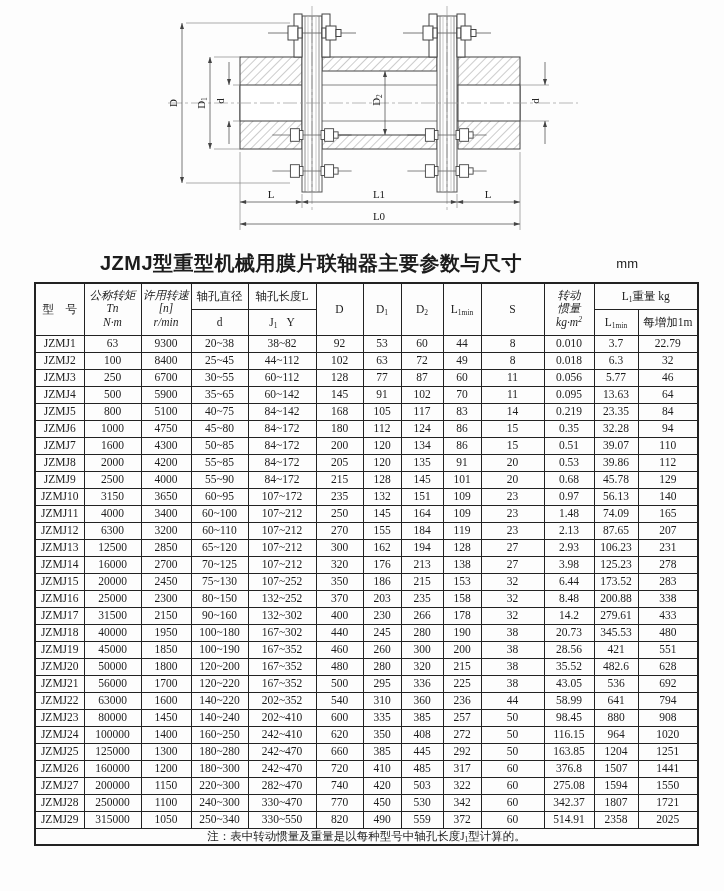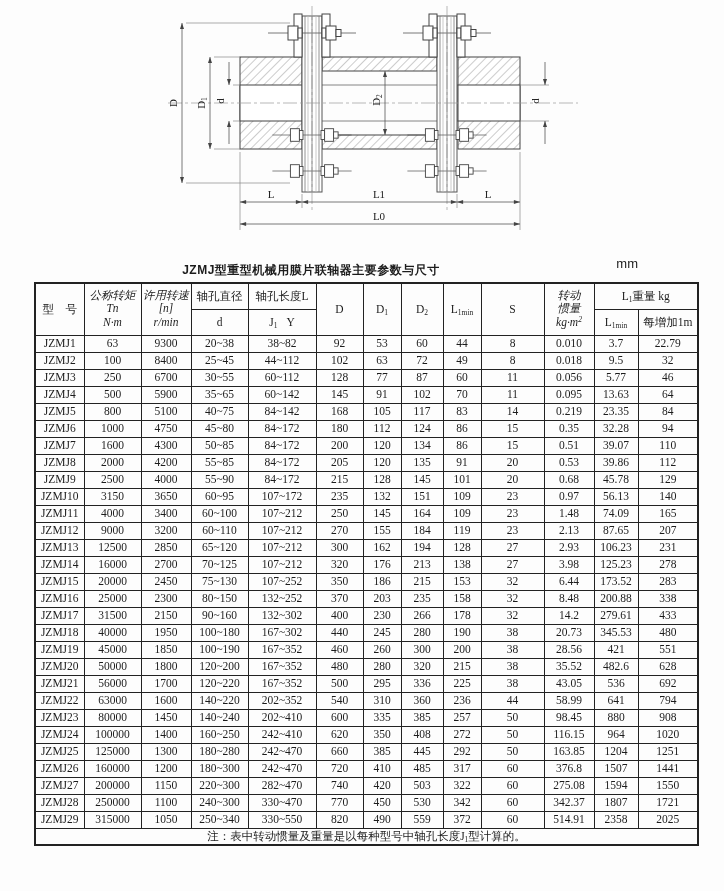--- a/index.html
+++ b/index.html
@@ -13,24 +13,24 @@
   .page { position:relative; width:724px; height:891px; background:#fdfdfd; overflow:hidden; }
 
   
   .drawing { width:724px; height:246px; }
   .dimtext { font-family:"Liberation Serif","DejaVu Serif",serif; font-size:11px; fill:#222; }
   .ss { font-size:7.5px; }
 
   
   .title-row { position:relative; height:32px; }
   .title {
-    position:absolute; left:0; right:110px; top:16px;
+    position:absolute; left:0; right:110px; top:4px;
     text-align:center;
     font-family:"Liberation Sans","DejaVu Sans",sans-serif;
-    font-weight:bold; font-size:12px; letter-spacing:0.5px;padding-left:8px;
+    font-weight:bold; font-size:20px; letter-spacing:0.5px;padding-left:8px;
   }
   .unit {
     position:absolute; right:86px; top:10px;
     font-family:"Liberation Sans","DejaVu Sans",sans-serif;
     font-size:13px;
   }
 
   
   table.params {
     border-collapse:collapse;
@@ -284,21 +284,21 @@
           <td>100</td>
           <td>8400</td>
           <td>25~45</td>
           <td>44~112</td>
           <td>102</td>
           <td>63</td>
           <td>72</td>
           <td>49</td>
           <td>8</td>
           <td>0.018</td>
-          <td>9.5</td>
+          <td>6.3</td>
           <td>32</td>
         </tr>
         <tr>
           <td>JZMJ3</td>
           <td>250</td>
           <td>6700</td>
           <td>30~55</td>
           <td>60~112</td>
           <td>128</td>
           <td>77</td>
@@ -424,21 +424,21 @@
           <td>145</td>
           <td>164</td>
           <td>109</td>
           <td>23</td>
           <td>1.48</td>
           <td>74.09</td>
           <td>165</td>
         </tr>
         <tr>
           <td>JZMJ12</td>
-          <td>9000</td>
+          <td>6300</td>
           <td>3200</td>
           <td>60~110</td>
           <td>107~212</td>
           <td>270</td>
           <td>155</td>
           <td>184</td>
           <td>119</td>
           <td>23</td>
           <td>2.13</td>
           <td>87.65</td>

